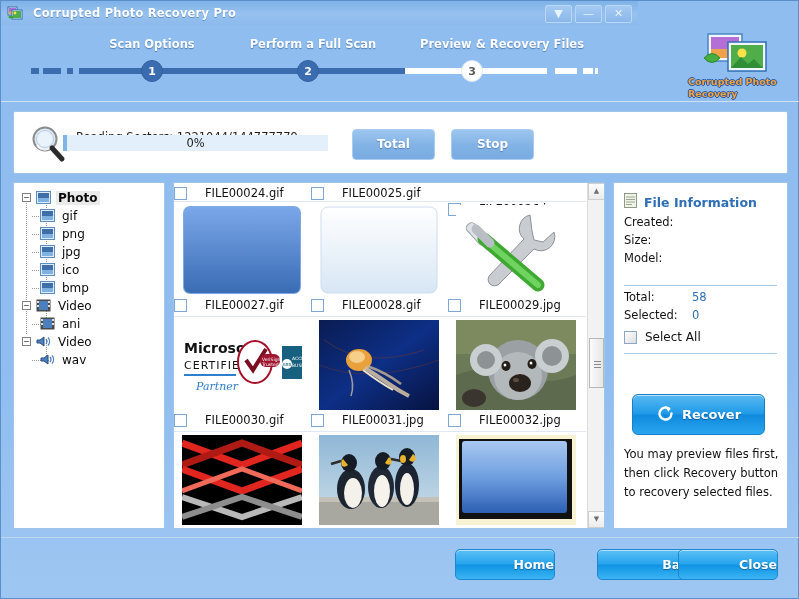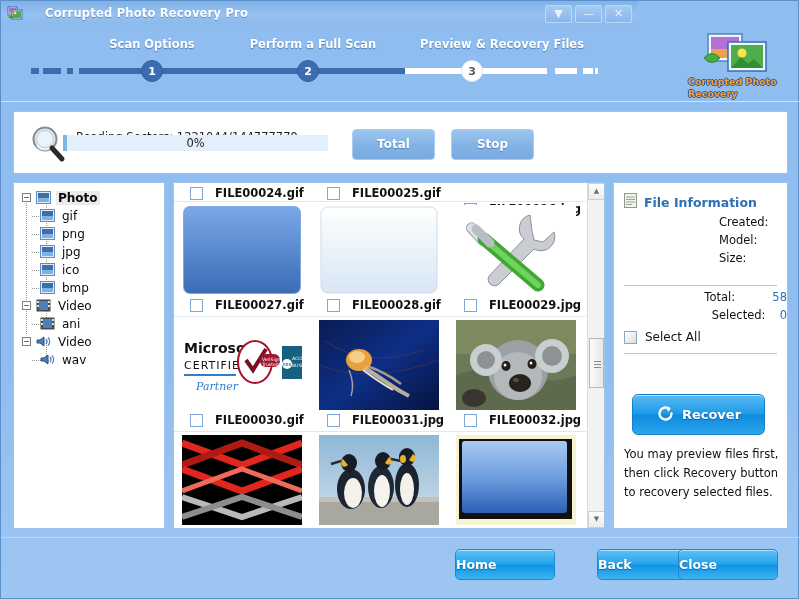--- a/index.html
+++ b/index.html
@@ -13,21 +13,21 @@
     position: relative;
     width: 799px; height: 599px;
     background: linear-gradient(180deg,#8fbdf0 0%, #8fbdf0 60%, #9ec6f2 100%);
     border: 1px solid #5b8fc9;
   }
 
   
   .titlebar {
     position: absolute; left: 0; top: 0; width: 637px; height: 24px;
     background: linear-gradient(180deg,#7fb2e8 0%, #96c1ef 55%, #8cbaec 100%);
-    display: flex; align-items: center; gap: 22px; padding-left: 6px;
+    display: flex; align-items: center; gap: 10px; padding-left: 6px;
   }
   .title-text {
     font-size: 11.5px; font-weight: bold; color: #ffffff;
     letter-spacing: .2px; text-shadow: 0 1px 0 rgba(40,80,140,.45);
   }
   .app-icon { width: 16px; height: 16px; position: relative; flex: none; }
   .win-btns {
     position: absolute; right: 6px; top: 4px; display: flex; gap: 3px;
   }
   .win-btn {
@@ -126,22 +126,22 @@
   }
   .dotted-h {
     position: absolute; top: 9px; height: 1px;
     background-image: linear-gradient(to right,#9a9a9a 50%, transparent 0);
     background-size: 2px 1px;
   }
   .cell {
     position: absolute; width: 137px;
   }
   .fname {
-    display: flex; align-items: center; gap: 12px;
-    font-size: 11.5px; color: #111; height: 20px; padding-left: 16px; font-weight: bold;
+    display: flex; align-items: center; gap: 18px;
+    font-size: 11.5px; color: #111; height: 20px; padding-left: 0;
   }
   .cb {
     width: 13px; height: 13px; border: 1px solid #7da7d9; background: #fff; flex: none;
   }
   .thumb {
     width: 120px; height: 90px; margin-left: 8px; background: #fff; overflow: hidden;
     position: relative;
   }
   .gridline { position: absolute; left: 0; width: 412px; height: 1px; background: #dfe8f2; }
 
@@ -163,21 +163,21 @@
   }
   .vsb-grip { position:absolute; left:4px; top:22px; width:7px; height:1px; background:#8b8b8b;
     box-shadow: 0 3px 0 #8b8b8b, 0 6px 0 #8b8b8b; }
 
   
   .sec-head {
     display: flex; align-items: center; gap: 7px;
     font-size: 12.5px; font-weight: bold; color: #2f6fb5;
     padding: 10px 0 0 10px;
   }
-  .kv { font-size: 11.5px; color: #111; padding: 4px 0 0 10px; display:flex;justify-content:flex-end; }
+  .kv { font-size: 11.5px; color: #111; padding: 4px 0 0 10px; display:flex; }
   .kv .k { width: 68px; }
   .kv .v { color: #2f6fb5; }
   .hr { height:1px; background:#a9cbe8; margin: 9px 10px 0 10px; }
   .selall { display:flex; align-items:center; gap:8px; font-size:12px; color:#111; padding: 8px 0 0 10px; }
   .cb2 { width:13px; height:13px; border:1px solid #8aa6c4; background: linear-gradient(135deg,#fff 0%,#dcdcdc 100%); flex:none; }
   .recover-btn {
     position: absolute; left: 18px; top: 211px; width: 133px; height: 41px;
     background: linear-gradient(180deg,#59b9f2 0%, #1f9ae8 48%, #0f8ade 52%, #2aa6ef 100%);
     border: 1px solid #1580c8; border-radius: 6px;
     box-shadow: inset 0 1px 0 rgba(255,255,255,.6);
@@ -185,21 +185,21 @@
     color: #ffffff; font-size: 13px; font-weight: bold;
     text-shadow: 0 1px 1px rgba(10,60,110,.6);
   }
   .hint { position:absolute; left: 10px; top: 262px; width: 158px;
     font-size: 11.5px; color: #111; line-height: 19px; }
   .btn-main {
     position: absolute; top: 548px; height: 31px; width: 100px;
     background: linear-gradient(180deg,#5bc0f5 0%, #27a5ee 48%, #0f93e4 52%, #3cb5f3 100%);
     border: 1px solid #1e86cf; border-radius: 5px;
     box-shadow: inset 0 1px 0 rgba(255,255,255,.55);
-    color:#fff; font-size:12.5px; font-weight:bold; text-align:left; line-height:29px;
+    color:#fff; font-size:12.5px; font-weight:bold; text-align:right; line-height:29px;
     text-shadow: 0 1px 1px rgba(10,60,110,.6);
   }
 
   .sep-line { position:absolute; left:0; top:100px; width:799px; height:1px; background:#cfe2f5; }
   .sep-line2 { position:absolute; left:0; top:536px; width:799px; height:1px; background:#bcd6ef; }
 </style>
 </head>
 <body>
 
 <div id="app">
@@ -685,25 +685,25 @@
             </g>
           </svg>
       </span>
       <span>File Information</span>
     </div>
     <div class="kv">
       <span class="k">Created:</span>
       <span class="v"></span>
     </div>
     <div class="kv">
+      <span class="k">Size:</span>
+      <span class="v"></span>
+    </div>
+    <div class="kv">
       <span class="k">Model:</span>
-      <span class="v"></span>
-    </div>
-    <div class="kv">
-      <span class="k">Size:</span>
       <span class="v"></span>
     </div>
 
     <div class="hr" style="margin-top:20px"></div>
 
     <div class="kv">
       <span class="k">Total:</span>
       <span class="v">58</span>
     </div>
     <div class="kv">

